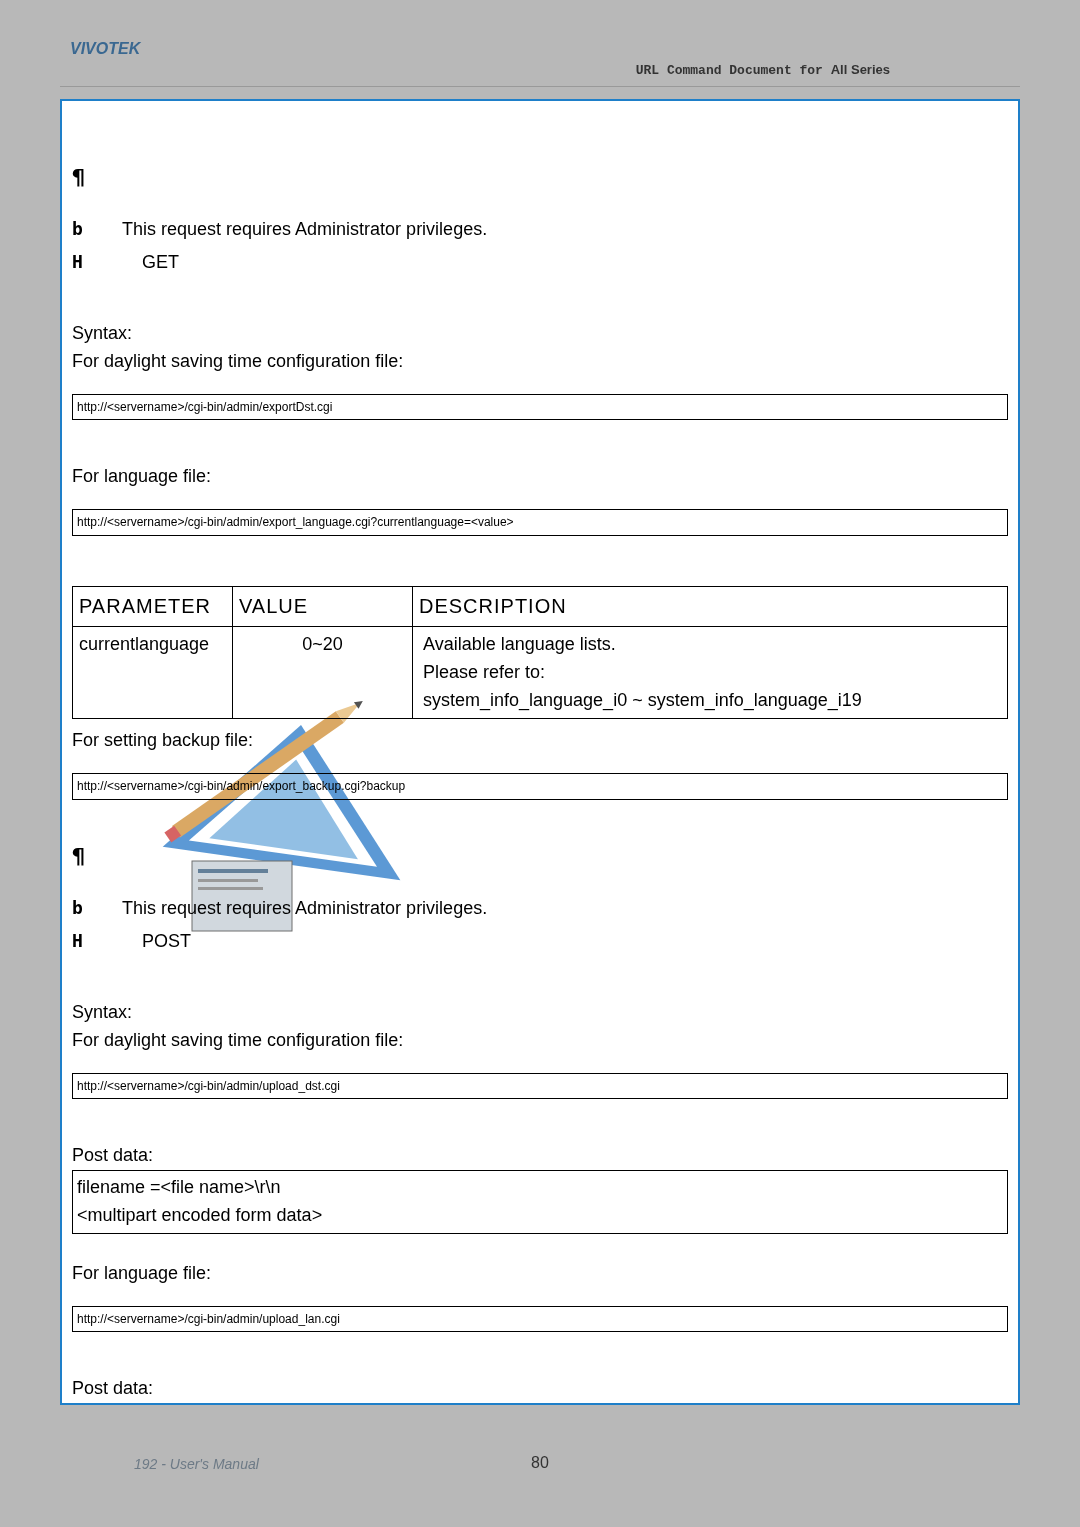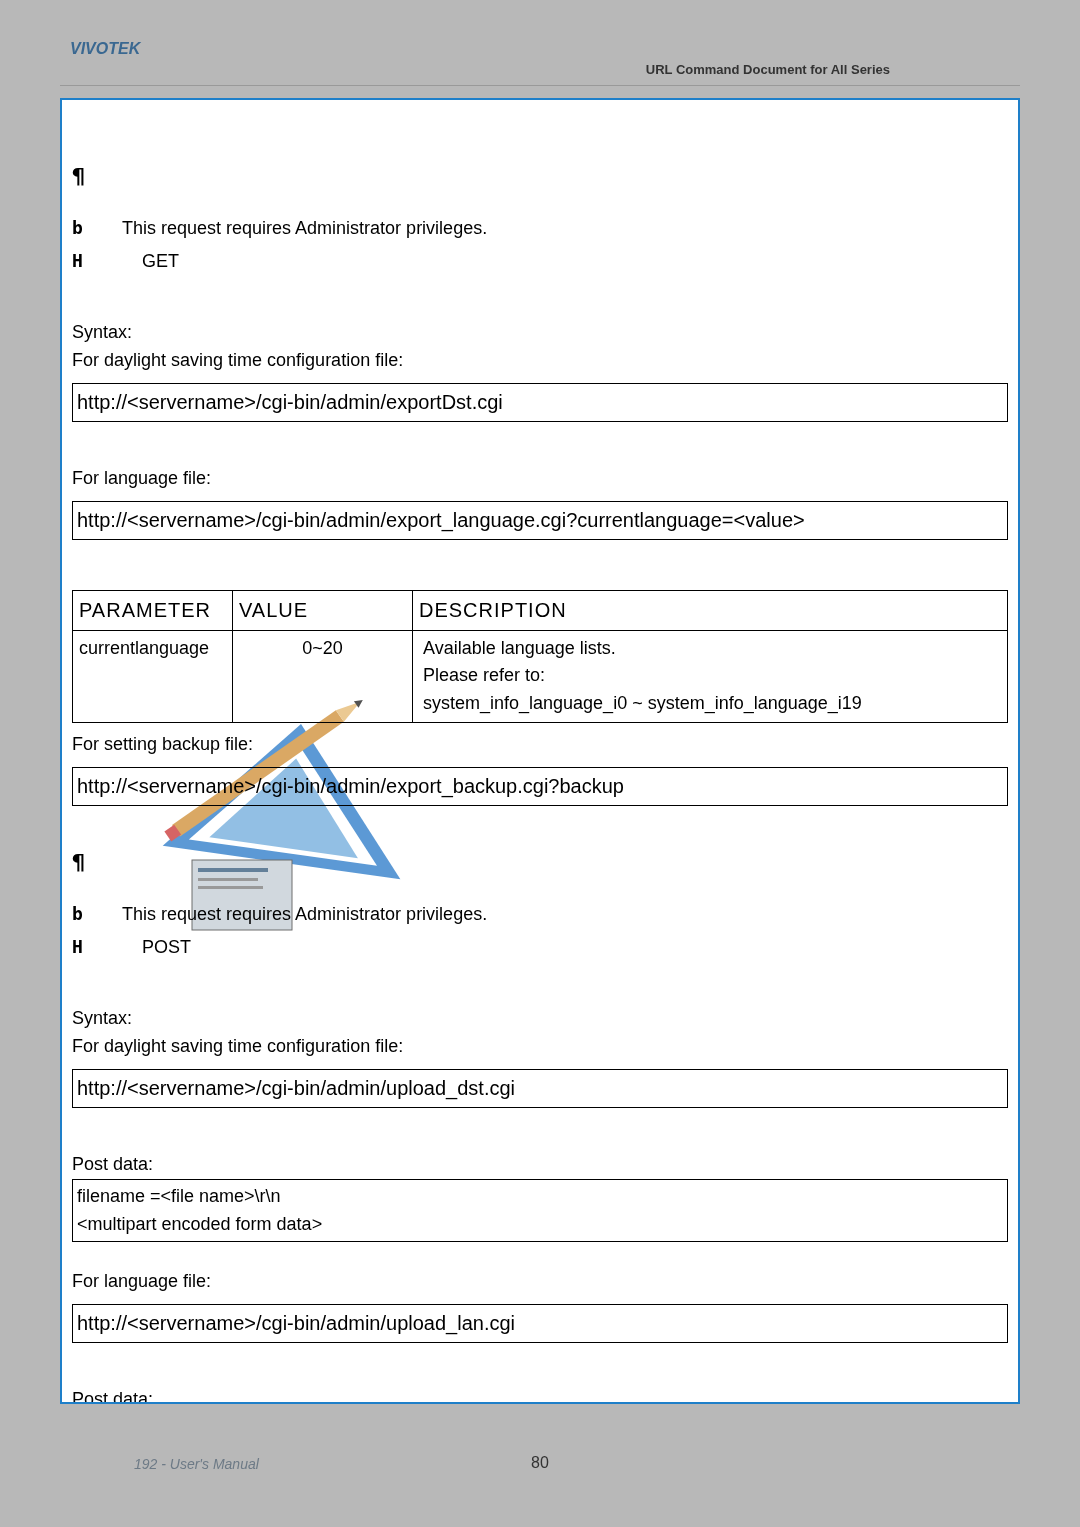--- a/index.html
+++ b/index.html
@@ -27,21 +27,21 @@
       font-style: italic;
       font-size: 16px;
     }
     .header-sub {
       text-align: right;
       font-size: 13px;
       color: #333;
       margin-top: 4px;
       padding-right: 120px;
     }
-    .header-sub .bold { font-weight: bold; }
+    .header-sub .bold { font-weight: bold; font-family: Liberation Mono, monospace; }
     .header-sub .normal { font-weight: bold; text-align: right; }
     .header-side {
       position: absolute;
       right: 108px;
       top: 59px;
       font-size: 13px;
       font-weight: bold;
       color: #333;
     }
     .content-frame {
@@ -76,22 +76,22 @@
     .section-mark {
       font-weight: bold;
       font-size: 22px;
       margin-bottom: 20px;
       font-family: monospace;
     }
     .para { margin-top: 43px; }
     .url-box {
       border: 1px solid #000;
       padding: 3px 4px;
-      font-size: 20px;
-      margin-top: 8px;
+      font-size: 12px;
+      margin-top: 18px;
       word-spacing: 2px;
     }
     .param-table {
       width: 100%;
       border-collapse: collapse;
       margin-top: 50px;
     }
     .param-table th, .param-table td {
       border: 1px solid #000;
       padding: 4px 6px;

